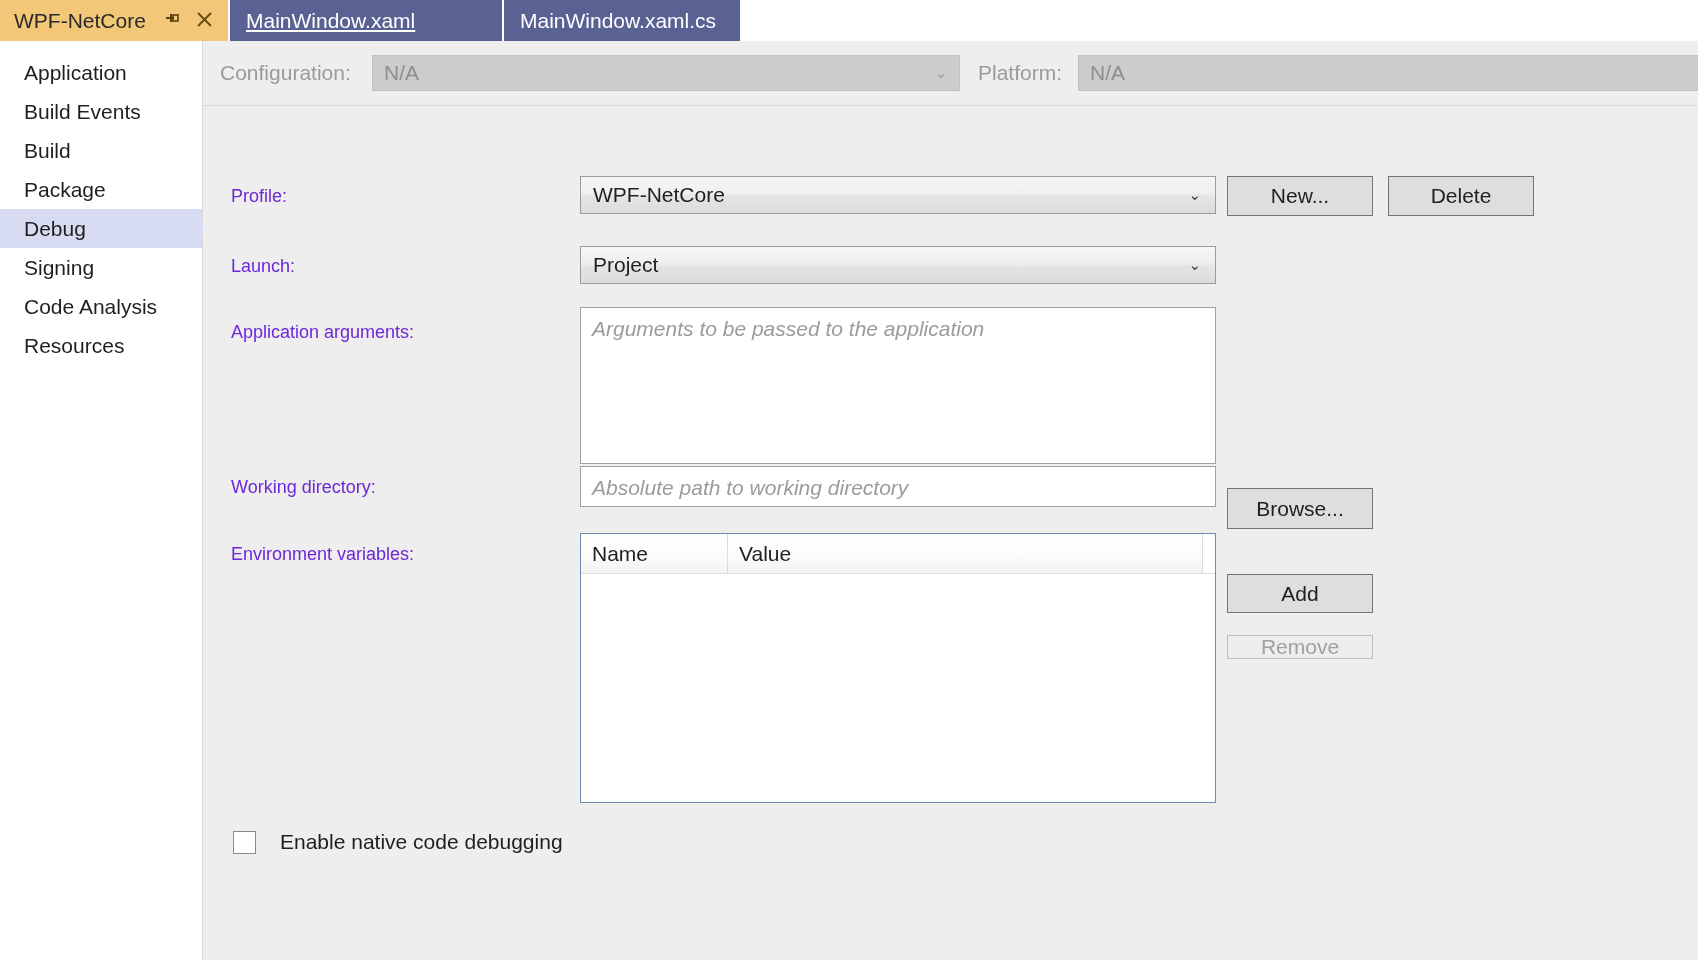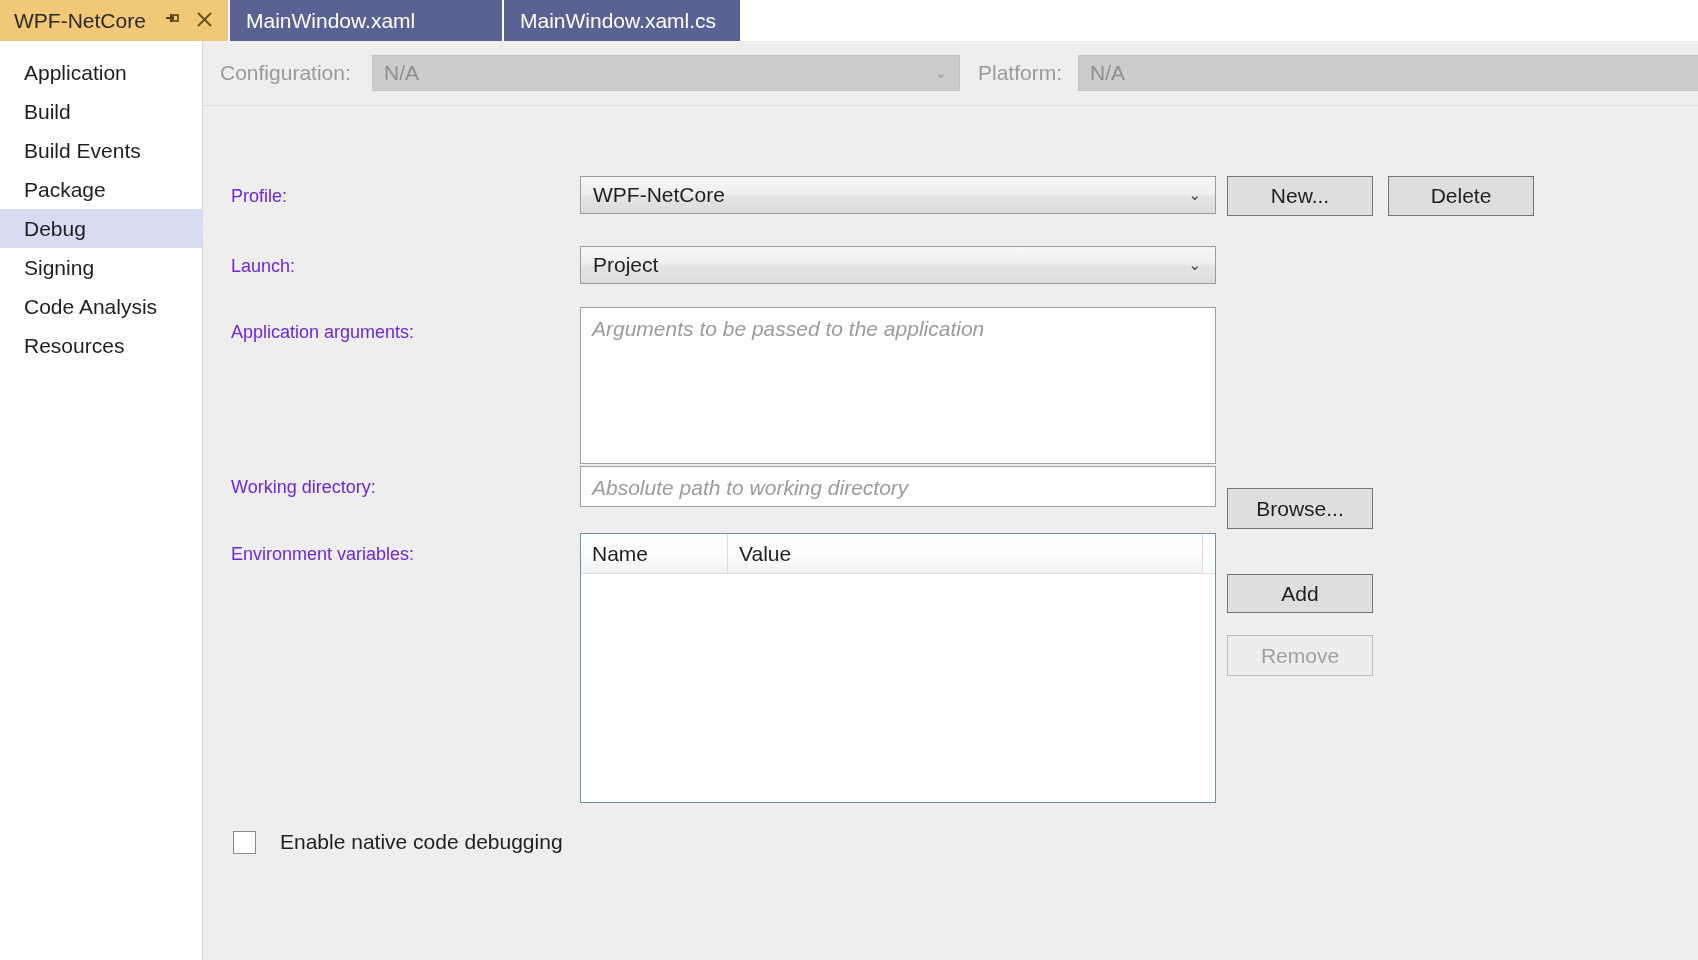--- a/index.html
+++ b/index.html
@@ -278,38 +278,38 @@
           <rect x="9" y="4" width="5" height="6" fill="none" stroke="#5a4010" stroke-width="1.6"></rect>
         </svg>
       </span>
       <span class="tab-close">
         <svg width="19" height="19" viewBox="0 0 19 19" aria-hidden="true">
           <line x1="3" y1="3" x2="16" y2="16" stroke="#6b4b14" stroke-width="2"></line>
           <line x1="16" y1="3" x2="3" y2="16" stroke="#6b4b14" stroke-width="2"></line>
         </svg>
       </span>
     </div>
-    <div class="tab tab-inactive" style="width:272px;">
+    <div class="tab tab-inactive" style="width:272px;text-decoration:underline;">
       <span>MainWindow.xaml</span>
     </div>
     <div class="tab tab-inactive" style="width:236px;">
       <span>MainWindow.xaml.cs</span>
     </div>
     <div class="tabbar-filler"></div>
   </div>
 
   <div class="sidebar">
     <div class="side-item">
       <span>Application</span>
     </div>
     <div class="side-item">
+      <span>Build Events</span>
+    </div>
+    <div class="side-item">
       <span>Build</span>
-    </div>
-    <div class="side-item">
-      <span>Build Events</span>
     </div>
     <div class="side-item">
       <span>Package</span>
     </div>
     <div class="side-item selected">
       <span>Debug</span>
     </div>
     <div class="side-item">
       <span>Signing</span>
     </div>
@@ -371,21 +371,21 @@
       <div class="grid-header">
         <div class="gh-cell gh-name">Name</div>
         <div class="gh-cell gh-value">Value</div>
         <div class="gh-corner"></div>
       </div>
       <div></div>
     </div>
     <div class="btn" style="left:1024px; top:533px; width:146px; height:39px;">
       <span>Add</span>
     </div>
-    <div class="btn disabled" style="left:1024px; top:594px; width:146px; height:41px;align-items:center;">
+    <div class="btn disabled" style="left:1024px; top:594px; width:146px; height:24px;align-items:center;">
       <span>Remove</span>
     </div>
 
     <div class="cbrow" style="left:30px; top:789px;">
       <span class="cbox"></span>
       <span class="cblabel">Enable native code debugging</span>
     </div>
 
   </div>
 

